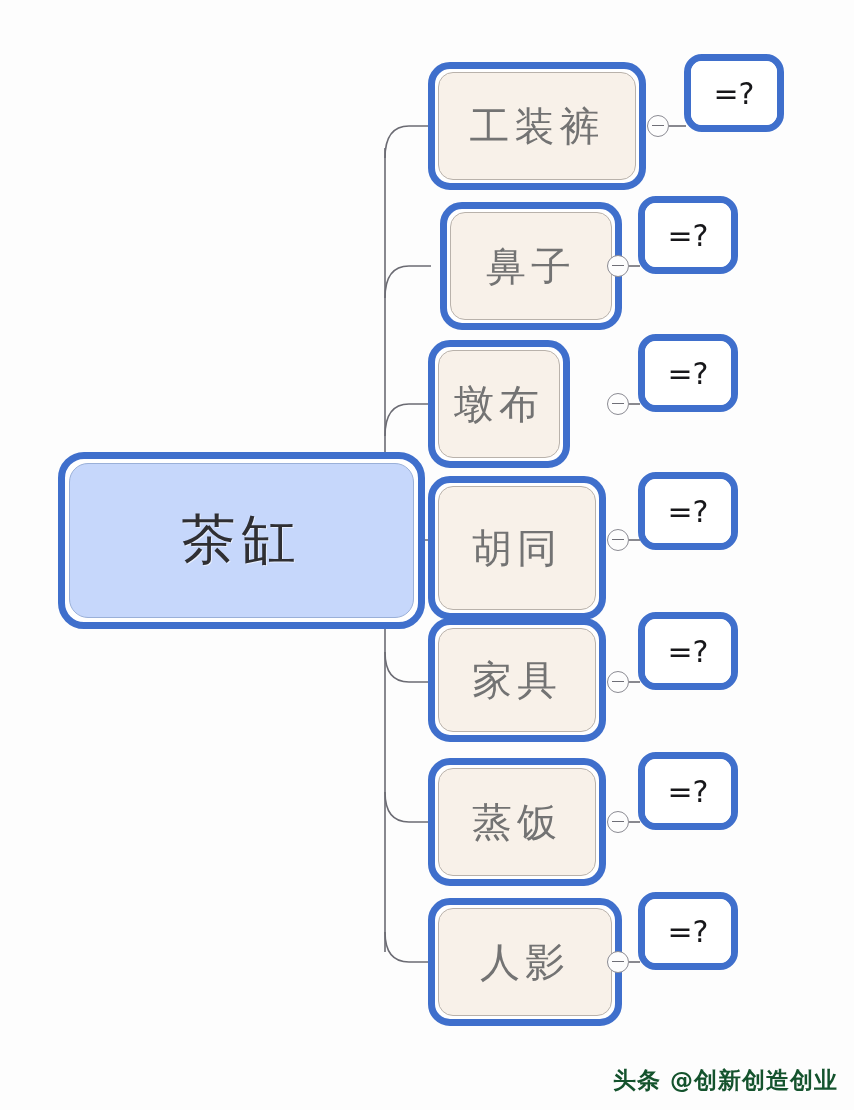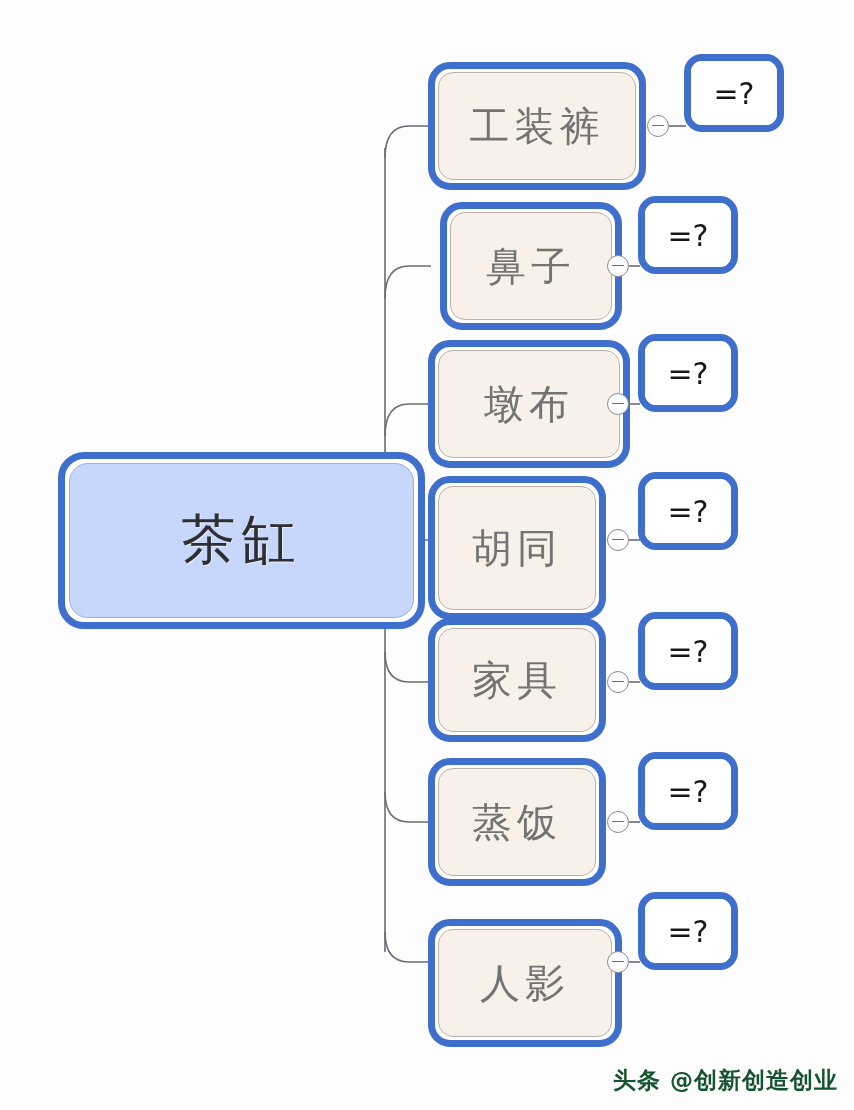--- a/index.html
+++ b/index.html
@@ -180,21 +180,21 @@
   </div>
 
   <div class="node branch" style="left:428px; top:202px; width:182px; height:128px;margin-left:12px;">
     <div class="inner">鼻子</div>
   </div>
   <div class="toggle" style="left:607px; top:255px;"></div>
   <div class="node leaf" style="left:638px; top:196px; width:100px; height:78px;">
     <div class="inner">=?</div>
   </div>
 
-  <div class="node branch" style="left:428px; top:340px; width:202px; height:128px;">
+  <div class="node branch" style="left:428px; top:340px; width:142px; height:128px;">
     <div class="inner">墩布</div>
   </div>
   <div class="toggle" style="left:607px; top:393px;"></div>
   <div class="node leaf" style="left:638px; top:334px; width:100px; height:78px;">
     <div class="inner">=?</div>
   </div>
 
   <div class="node branch" style="left:428px; top:476px; width:178px; height:144px;">
     <div class="inner">胡同</div>
   </div>
@@ -212,21 +212,21 @@
   </div>
 
   <div class="node branch" style="left:428px; top:758px; width:178px; height:128px;">
     <div class="inner">蒸饭</div>
   </div>
   <div class="toggle" style="left:607px; top:811px;"></div>
   <div class="node leaf" style="left:638px; top:752px; width:100px; height:78px;">
     <div class="inner">=?</div>
   </div>
 
-  <div class="node branch" style="left:428px; top:898px; width:194px; height:128px;margin-top:21px;">
+  <div class="node branch" style="left:428px; top:898px; width:194px; height:128px;">
     <div class="inner">人影</div>
   </div>
   <div class="toggle" style="left:607px; top:951px;"></div>
   <div class="node leaf" style="left:638px; top:892px; width:100px; height:78px;">
     <div class="inner">=?</div>
   </div>
 
   <div class="watermark">头条 @创新创造创业</div>
 
 </div>

